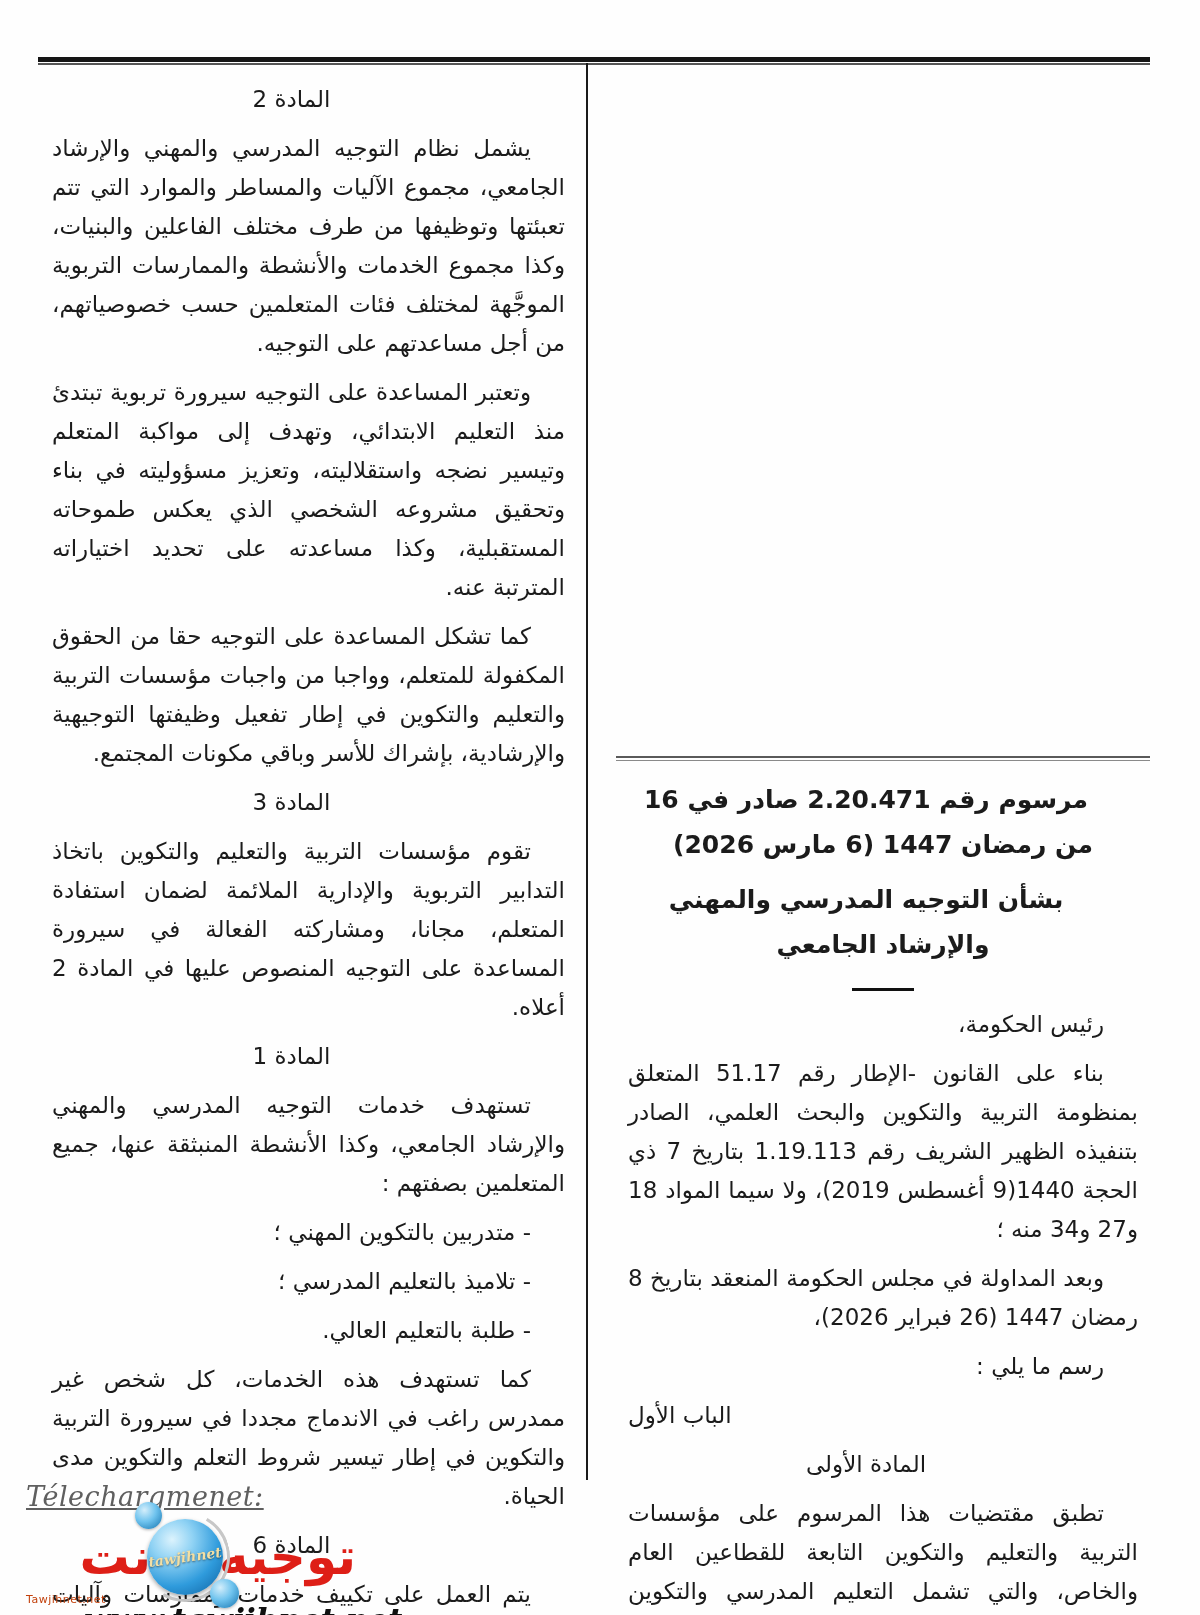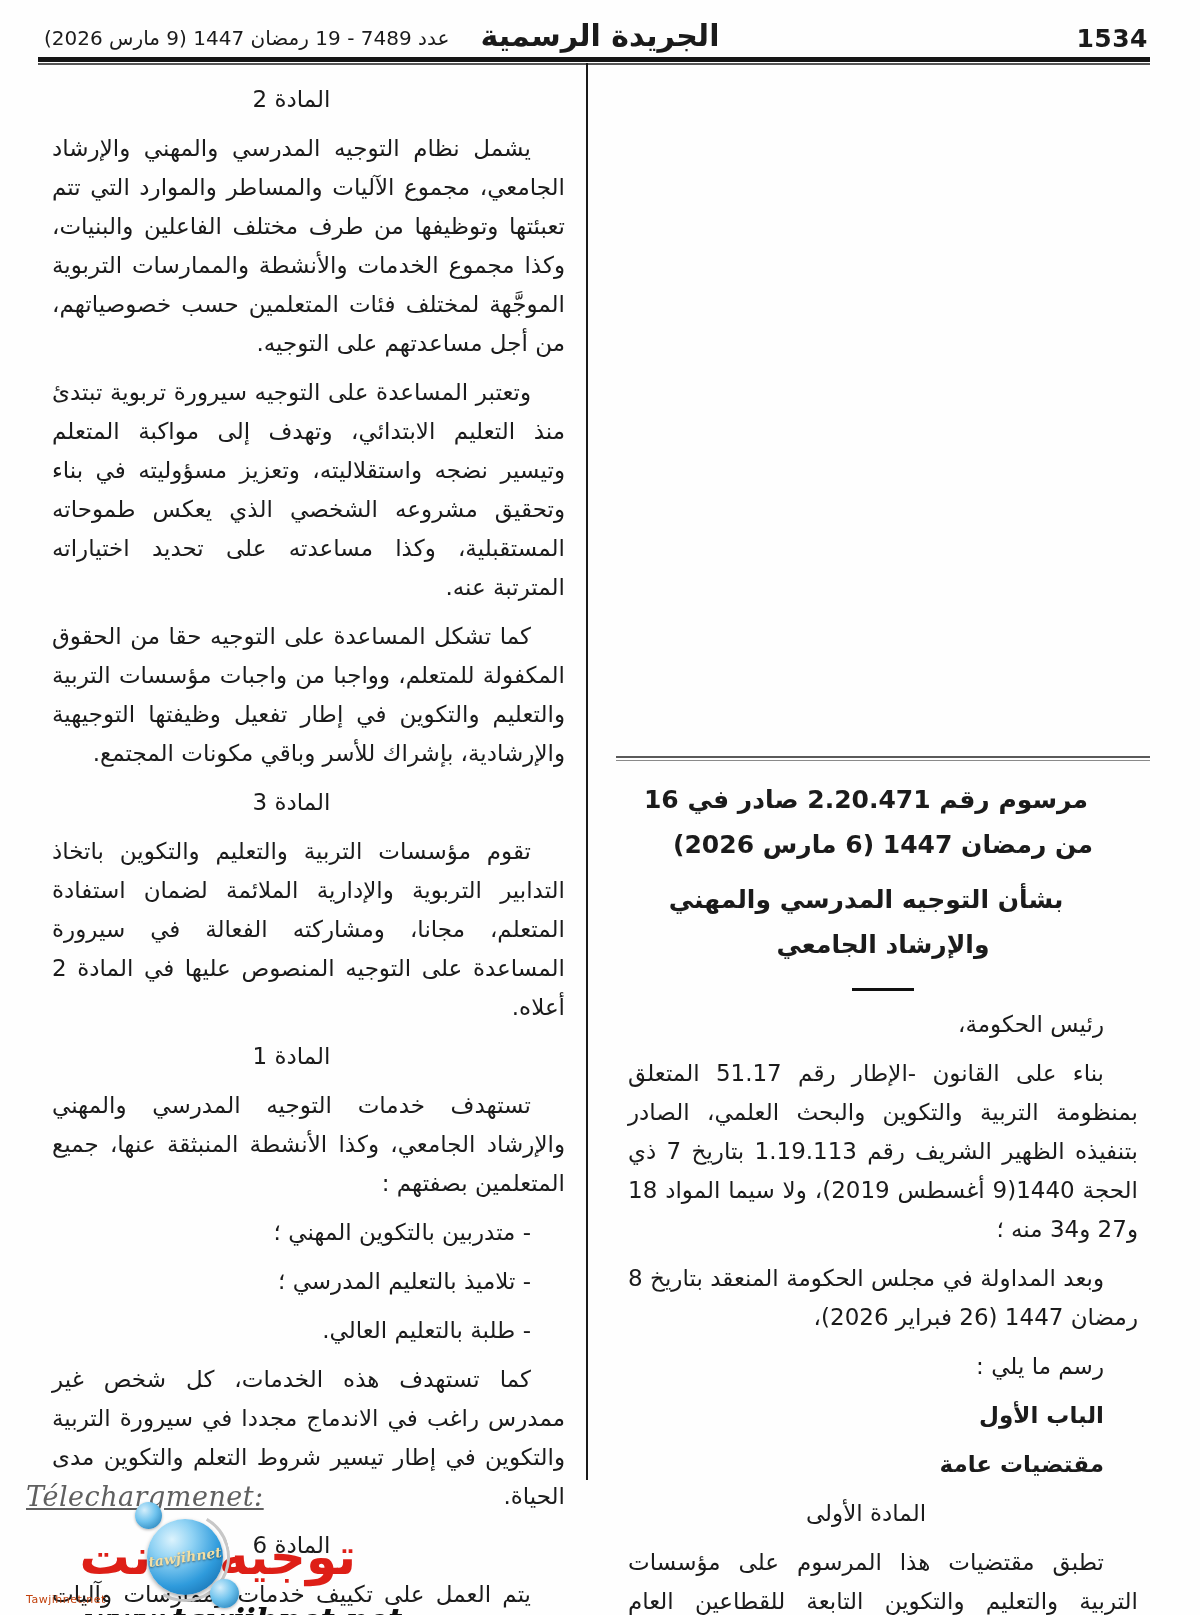--- a/index.html
+++ b/index.html
@@ -70,21 +70,21 @@
     text-align: center; text-indent: 0;
     font-weight: 700; font-size: 25px; line-height: 45px;
     margin: 6px 0 0;
   }
   .short-rule {
     width: 62px; height: 0;
     border-top: 3px solid #111;
     margin: 21px auto 14px;
   }
   .chapter-heading {
-    text-align: right; text-indent: 0; font-weight: 700;
+    text-align: left; text-indent: 0; font-weight: 400;
     margin: 14px 0 10px;
   }
 
   
   .watermark { position: absolute; left: 26px; top: 1481px; width: 420px; }
   .dl-label {
     font-family: "DejaVu Serif", serif; font-style: italic;
     color: #5f5f5f; font-size: 27px; letter-spacing: 0.5px; text-decoration: underline;
   }
   .tw-logo {
@@ -126,25 +126,20 @@
   .tw-url {
     font-family: "DejaVu Serif", serif; font-style: italic; font-weight: 700;
     color: #101010; font-size: 31px; margin: 2px 0 0 58px;
   }
 </style>
 </head>
 <body>
 
 <div class="page">
 
-  <div class="masthead">
-    <div class="issue-info">عدد 7489 - 19 رمضان 1447  (9 مارس 2026)</div>
-    <div class="gazette-title">الجريدة الرسمية</div>
-    <div class="page-number">1534</div>
-  </div>
   <div class="header-rule">
     <div class="thick"></div>
     <div class="thin"></div>
   </div>
 
   <div class="column-divider"></div>
 
   <div class="col col-left">
     <p class="article-heading">المادة 2</p>
     <p>يشمل نظام التوجيه المدرسي والمهني والإرشاد الجامعي، مجموع الآليات والمساطر والموارد التي تتم تعبئتها وتوظيفها من طرف مختلف الفاعلين والبنيات، وكذا مجموع الخدمات والأنشطة والممارسات التربوية الموجَّهة لمختلف فئات المتعلمين حسب خصوصياتهم، من أجل مساعدتهم على التوجيه.</p>
@@ -166,21 +161,20 @@
     <div class="decree-spacer"></div>
     <div class="double-rule"></div>
     <p class="decree-title">مرسوم رقم 2.20.471 صادر في 16 من رمضان 1447 (6 مارس 2026)</p>
     <p class="decree-title">بشأن التوجيه المدرسي والمهني والإرشاد الجامعي</p>
     <div class="short-rule"></div>
     <p>رئيس الحكومة،</p>
     <p>بناء على القانون -الإطار رقم 51.17 المتعلق بمنظومة التربية والتكوين والبحث العلمي، الصادر بتنفيذه الظهير الشريف رقم 1.19.113 بتاريخ 7 ذي الحجة 1440(9 أغسطس 2019)، ولا سيما المواد 18 و27 و34 منه ؛</p>
     <p>وبعد المداولة في مجلس الحكومة المنعقد بتاريخ 8 رمضان 1447 (26 فبراير 2026)،</p>
     <p>رسم ما يلي :</p>
     <p class="chapter-heading">الباب الأول</p>
-    <p class="chapter-heading">مقتضيات عامة</p>
     <p class="article-heading">المادة الأولى</p>
     <p>تطبق مقتضيات هذا المرسوم على مؤسسات التربية والتعليم والتكوين التابعة للقطاعين العام والخاص، والتي تشمل التعليم المدرسي والتكوين المهني والتعليم العالي.</p>
   </div>
 
   <div class="watermark">
     <div class="dl-label">Télechargmenet:</div>
     <div class="tw-logo">
       <span class="tw-ar">توجيه</span>
       <span class="tw-sphere-wrap">
         <span class="tw-ring"></span>

